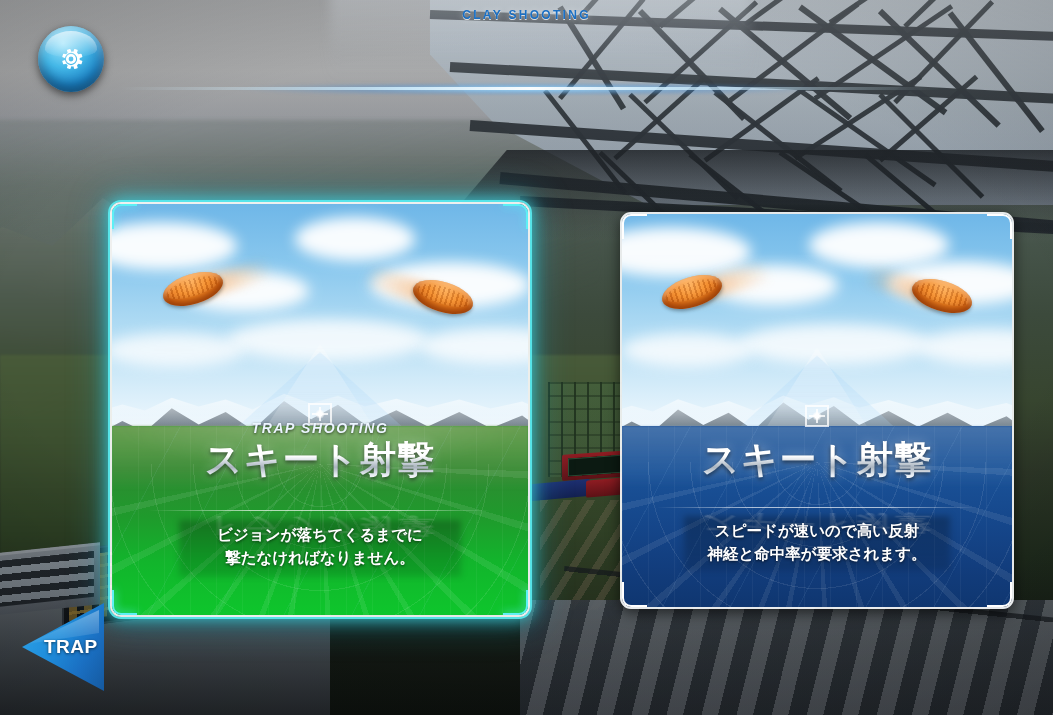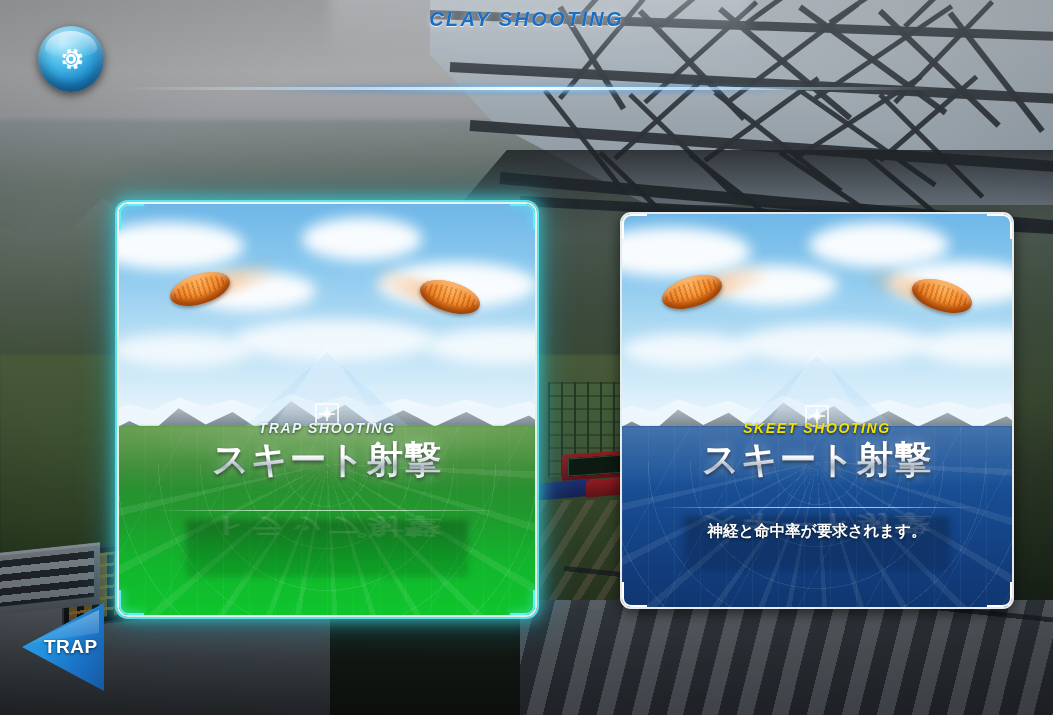--- a/index.html
+++ b/index.html
@@ -133,21 +133,21 @@
 
   
   .header{ position:absolute; left:0; top:0; width:1053px; height:118px; }
   .header-plate{
     position:absolute; left:330px; top:-14px; width:420px; height:98px;
     background:linear-gradient(to bottom, rgba(225,232,240,.30), rgba(170,185,200,.05) 70%, rgba(0,0,0,0));
     filter:blur(6px);
   }
   .kicker{
     position:absolute; left:0; right:0; top:8px; text-align:center;
-    font-size:20px; font-weight:bold; font-style:italic; letter-spacing:2.3px;
+    font-size:12px; font-weight:bold; letter-spacing:2.3px;
     color:#1a6fc4;
     text-shadow:0 1px 0 rgba(255,255,255,.75), 0 0 7px rgba(255,255,255,.55);
   }
   .title{
     position:absolute; left:0; right:0; top:20px; text-align:center;
     font-size:62px; font-weight:bold; font-style:italic; letter-spacing:1px;
     line-height:1;
     background:linear-gradient(to bottom,
        #ffffff 0%, #fdfdfd 26%, #f6d9a8 46%, #f3c46a 58%,
        #e07b2a 70%, #b8361d 86%, #8d1d12 100%);
@@ -194,21 +194,21 @@
   }
   .gear-btn svg{ position:absolute; left:50%; top:50%; transform:translate(-50%,-50%); }
 
   
   .card{
     position:absolute; border-radius:11px; overflow:hidden;
   }
   .card-inner{ position:absolute; inset:0; border-radius:9px; overflow:hidden; }
 
   .card-left{
-    left:117px; top:202px; width:420px; height:415px;
+    left:110px; top:202px; width:420px; height:415px;
     border:2px solid rgba(255,255,255,.9);
     box-shadow:0 0 0 2px rgba(90,235,240,.9), 0 0 16px 3px rgba(70,225,235,.8),
                0 0 34px 8px rgba(40,190,220,.35), 0 7px 18px rgba(0,0,0,.55);
   }
   .card-right{
     left:620px; top:212px; width:394px; height:397px;
     border:2px solid rgba(246,248,250,.92);
     box-shadow:0 4px 14px rgba(0,0,0,.6);
   }
   .corner{
@@ -498,20 +498,24 @@
       <div class="reticle">
         <i class="ret-h"></i>
         <i class="ret-v"></i>
       </div>
 
       <div class="eng-label eng-green">TRAP SHOOTING</div>
       <div class="jp-title">スキート射撃</div>
       <div class="jp-reflect">トラップ射撃</div>
       <div class="divider"></div>
       <div class="desc-plate"></div>
+      <div class="desc">
+        <div>ビジョンが落ちてくるまでに</div>
+        <div>撃たなければなりません。</div>
+      </div>
 
     </div>
     <div class="corner c-tl"></div>
     <div class="corner c-tr"></div>
     <div class="corner c-bl"></div>
     <div class="corner c-br"></div>
   </div>
 
   <div class="card card-right">
     <div class="card-inner">
@@ -545,26 +549,26 @@
         <div class="ground-grass" style="background:linear-gradient(to bottom, rgba(120,160,200,.45), rgba(0,0,0,0));"></div>
         <div class="radar"></div>
         <div class="techlines"></div>
       </div>
 
       <div class="reticle">
         <i class="ret-h"></i>
         <i class="ret-v"></i>
       </div>
 
-      <div class="eng-label eng-yellow">SKEET SHOOTING</div>
       <div class="jp-title">スキート射撃</div>
       <div class="jp-reflect">スキート射撃</div>
       <div class="divider"></div>
       <div class="desc-plate"></div>
       <div class="desc">
+        <div>スピードが速いので高い反射</div>
         <div>神経と命中率が要求されます。</div>
       </div>
     </div>
     <div class="corner c-tl corner-w"></div>
     <div class="corner c-tr corner-w"></div>
     <div class="corner c-bl corner-w"></div>
     <div class="corner c-br corner-w"></div>
   </div>
 
   <div class="back-btn">

